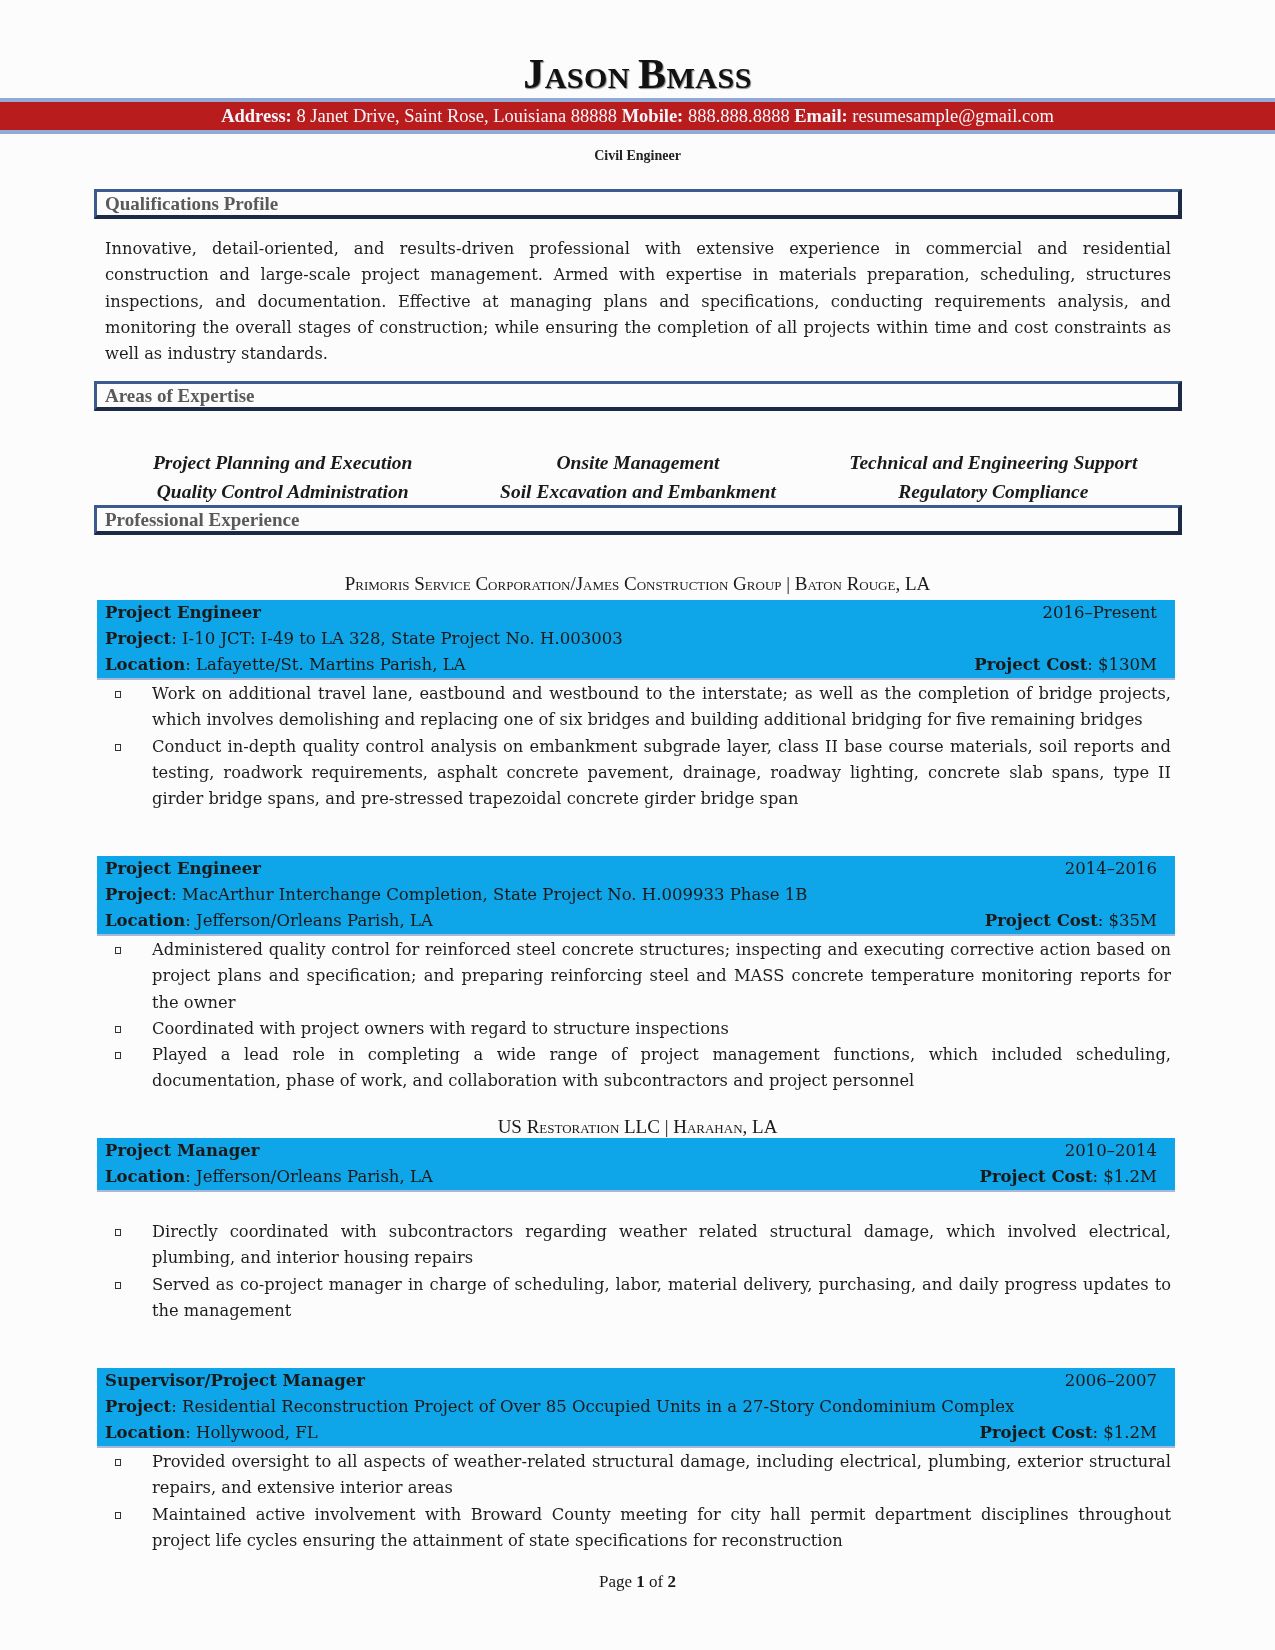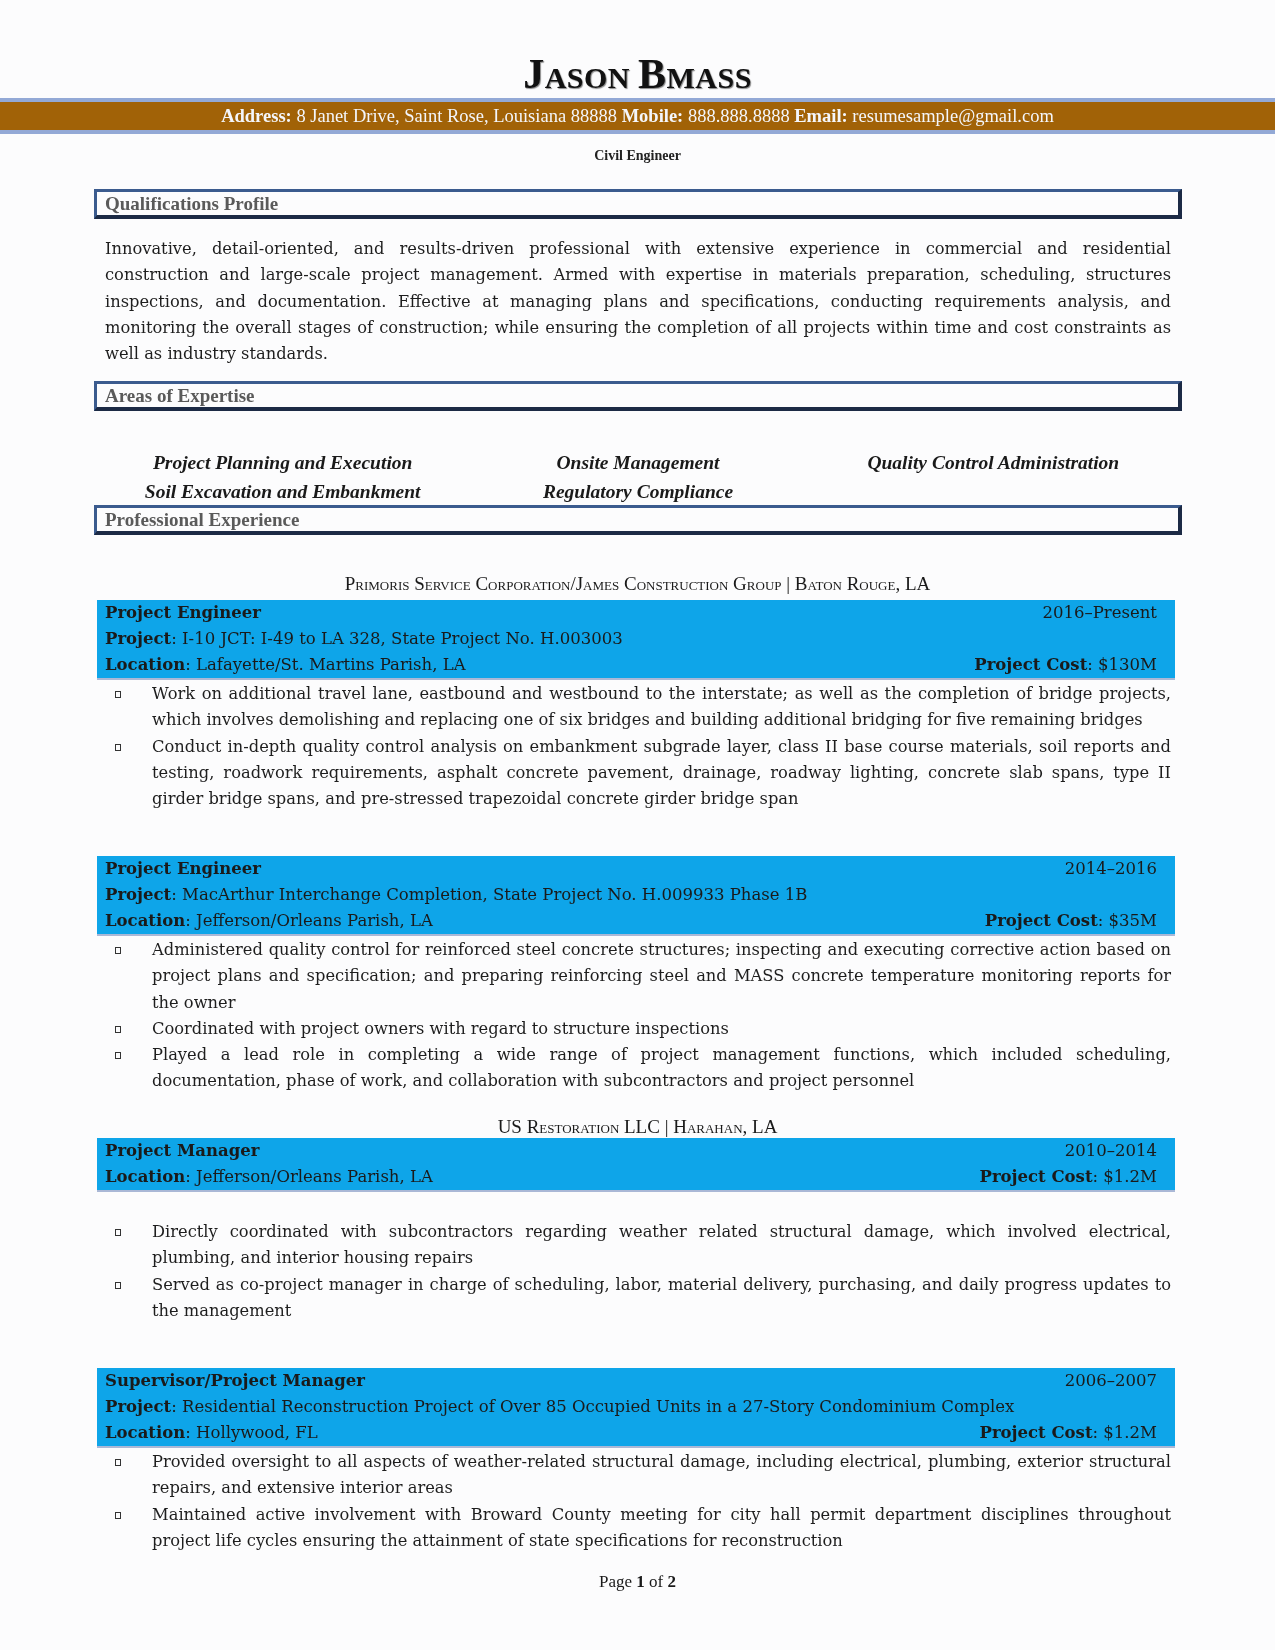--- a/index.html
+++ b/index.html
@@ -22,21 +22,21 @@
       text-shadow: 1px 1px 1px #888;
       font-variant: small-caps;
     }
     .name .big { font-size: 42px; }
     .contact-band {
       position: absolute; top: 98px; left: 0; width: 1275px; height: 36px;
       background: #93a9d6;
     }
     .contact-inner {
       position: absolute; top: 4px; left: 0; right: 0; height: 28px;
-      background: #a16207;
+      background: #b91c1c;
       color: #f4f6fb;
       text-align: center;
       font-family: "Liberation Serif", serif;
       font-size: 18.5px;
       line-height: 28px;
     }
     .contact-inner b { font-weight: bold; }
     .job-title {
       position: absolute; top: 148px; left: 0; width: 1275px;
       text-align: center;
@@ -147,20 +147,21 @@
   <span>Qualifications Profile</span>
 </div>
 <div class="para" style="top:236px;">Innovative, detail-oriented, and results-driven professional with extensive experience in commercial and residential construction and large-scale project management. Armed with expertise in materials preparation, scheduling, structures inspections, and documentation. Effective at managing plans and specifications, conducting requirements analysis, and monitoring the overall stages of construction; while ensuring the completion of all projects within time and cost constraints as well as industry standards.</div>
 
 <div class="section-box" style="top:381px;">
   <span>Areas of Expertise</span>
 </div>
 <div class="expertise">
   <div>Project Planning and Execution</div>
   <div>Onsite Management</div>
+  <div>Technical and Engineering Support</div>
   <div>Quality Control Administration</div>
   <div>Soil Excavation and Embankment</div>
   <div>Regulatory Compliance</div>
 </div>
 
 <div class="section-box" style="top:505px;">
   <span>Professional Experience</span>
 </div>
 
 <div class="company" style="top:573px;">Primoris Service Corporation/James Construction Group | Baton Rouge, LA</div>

